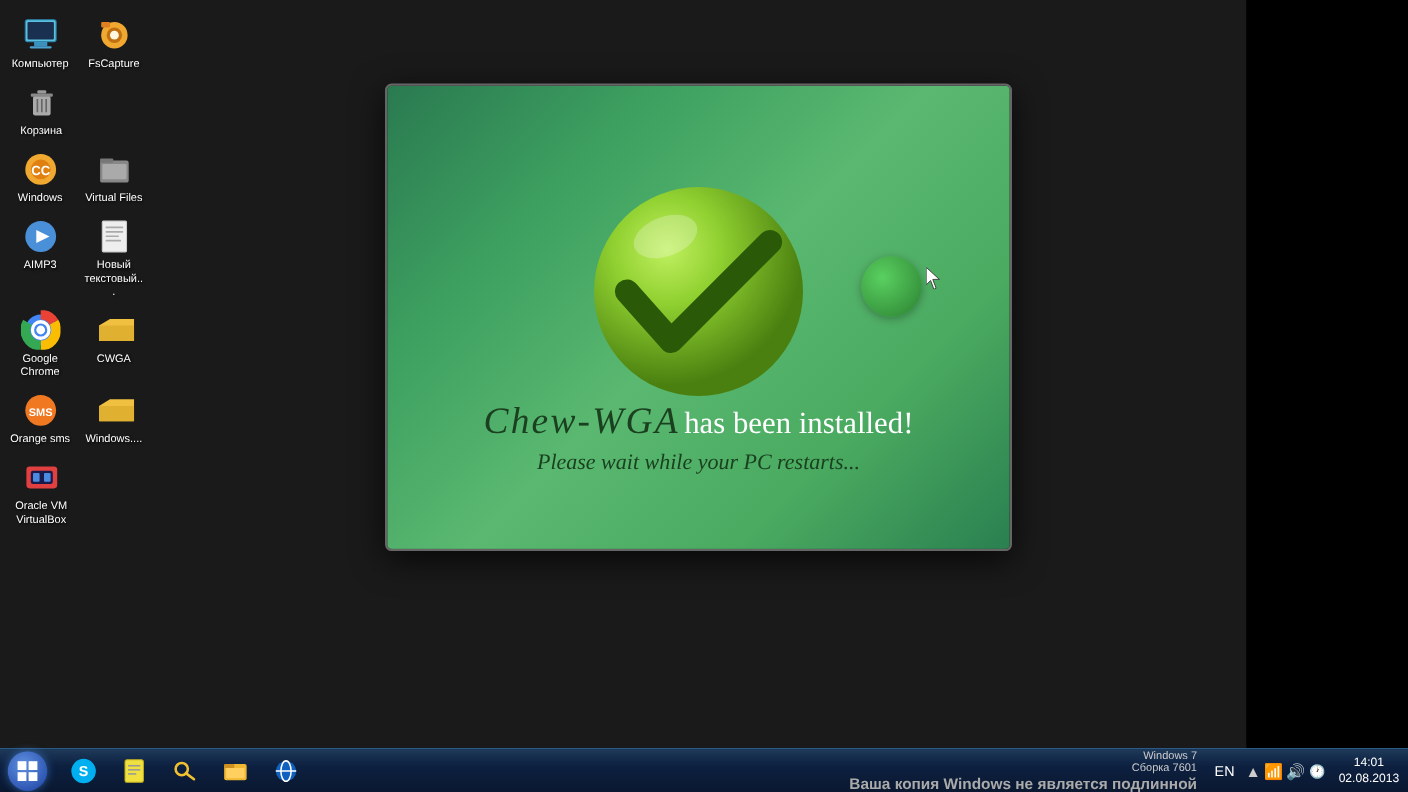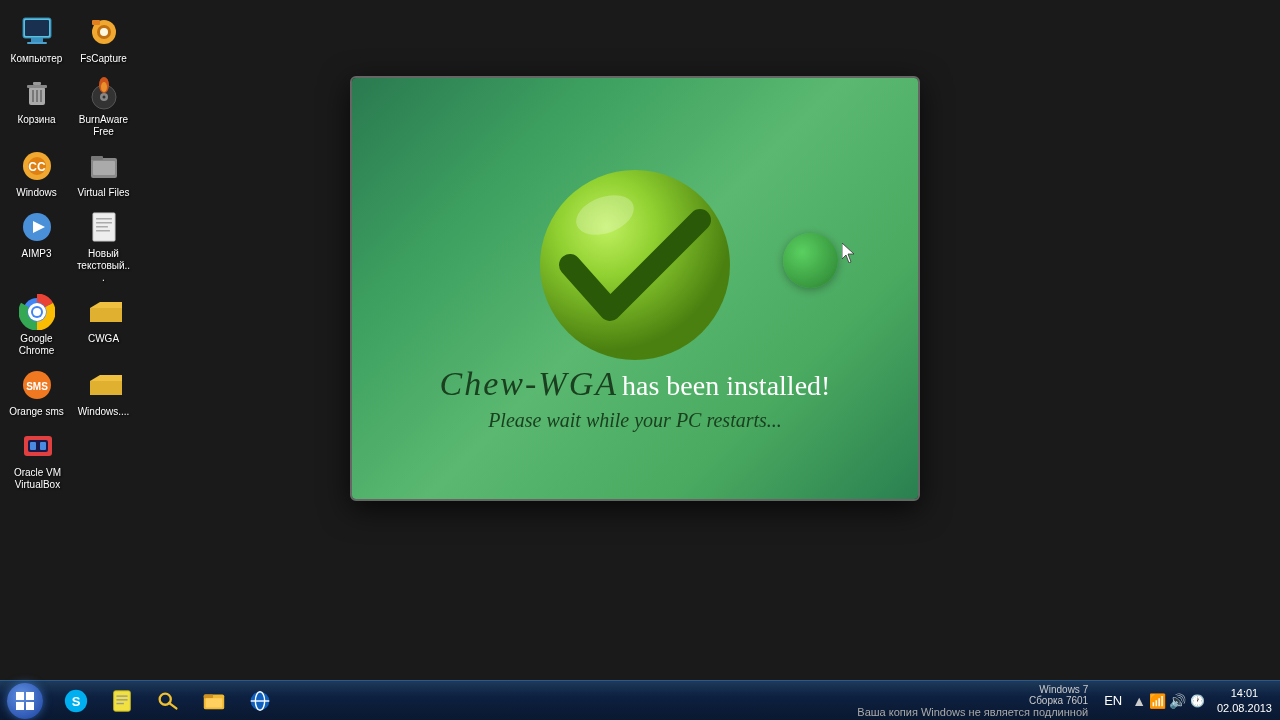--- a/index.html
+++ b/index.html
@@ -8,21 +8,21 @@
       width: 1280px;
       height: 720px;
       background: #000;
       overflow: hidden;
       font-family: 'Segoe UI', Tahoma, sans-serif;
       position: relative;
     }
 
     
     .desktop {
-      width: 1280px;
+      width: 1133px;
       height: 680px;
       background: #1a1a1a;
       position: relative;
       overflow: hidden;
     }
 
     
     .desktop-icons {
       position: absolute;
       left: 0;
@@ -207,21 +207,22 @@
       font-size: 10px;
     }
 
     .windows-notice .line2 {
       color: #ccc;
       font-size: 10px;
     }
 
     .windows-notice .line3 {
       color: #aaa;
-      font-size: 11px;
+      font-size: 14px;
+      font-weight: bold;
     }
 
     .taskbar-lang {
       color: #fff;
       font-size: 13px;
       margin-right: 4px;
     }
 
     .taskbar-icons {
       display: flex;
@@ -289,32 +290,20 @@
           <svg viewBox="0 0 36 36" class="icon-svg">
             <rect x="10" y="12" width="16" height="18" rx="2" fill="#aaa"></rect>
             <rect x="8" y="10" width="20" height="3" rx="1" fill="#888"></rect>
             <rect x="14" y="7" width="8" height="3" rx="1" fill="#999"></rect>
             <line x1="14" y1="15" x2="14" y2="27" stroke="#666" stroke-width="1.5"></line>
             <line x1="18" y1="15" x2="18" y2="27" stroke="#666" stroke-width="1.5"></line>
             <line x1="22" y1="15" x2="22" y2="27" stroke="#666" stroke-width="1.5"></line>
           </svg>
         </div>
         <span class="icon-label">Корзина</span>
-      </div>
-      <div class="desktop-icon">
-        <div class="icon-img">
-          <svg viewBox="0 0 36 36" class="icon-svg">
-            <circle cx="18" cy="22" r="12" fill="#333" stroke="#555" stroke-width="1"></circle>
-            <circle cx="18" cy="22" r="4" fill="#888"></circle>
-            <circle cx="18" cy="22" r="1.5" fill="#333"></circle>
-            <ellipse cx="18" cy="10" rx="5" ry="8" fill="#e05a1a" opacity="0.9"></ellipse>
-            <ellipse cx="18" cy="12" rx="3" ry="5" fill="#f0a030" opacity="0.8"></ellipse>
-          </svg>
-        </div>
-        <span class="icon-label">BurnAware Free</span>
       </div>
     </div>
 
     <div class="icon-row">
       <div class="desktop-icon">
         <div class="icon-img">
           <svg viewBox="0 0 36 36" class="icon-svg">
             <circle cx="18" cy="18" r="14" fill="#f0a830"></circle>
             <circle cx="18" cy="18" r="9" fill="#e08010"></circle>
             <text x="18" y="23" text-anchor="middle" font-size="12" font-weight="bold" fill="white">CC</text>

